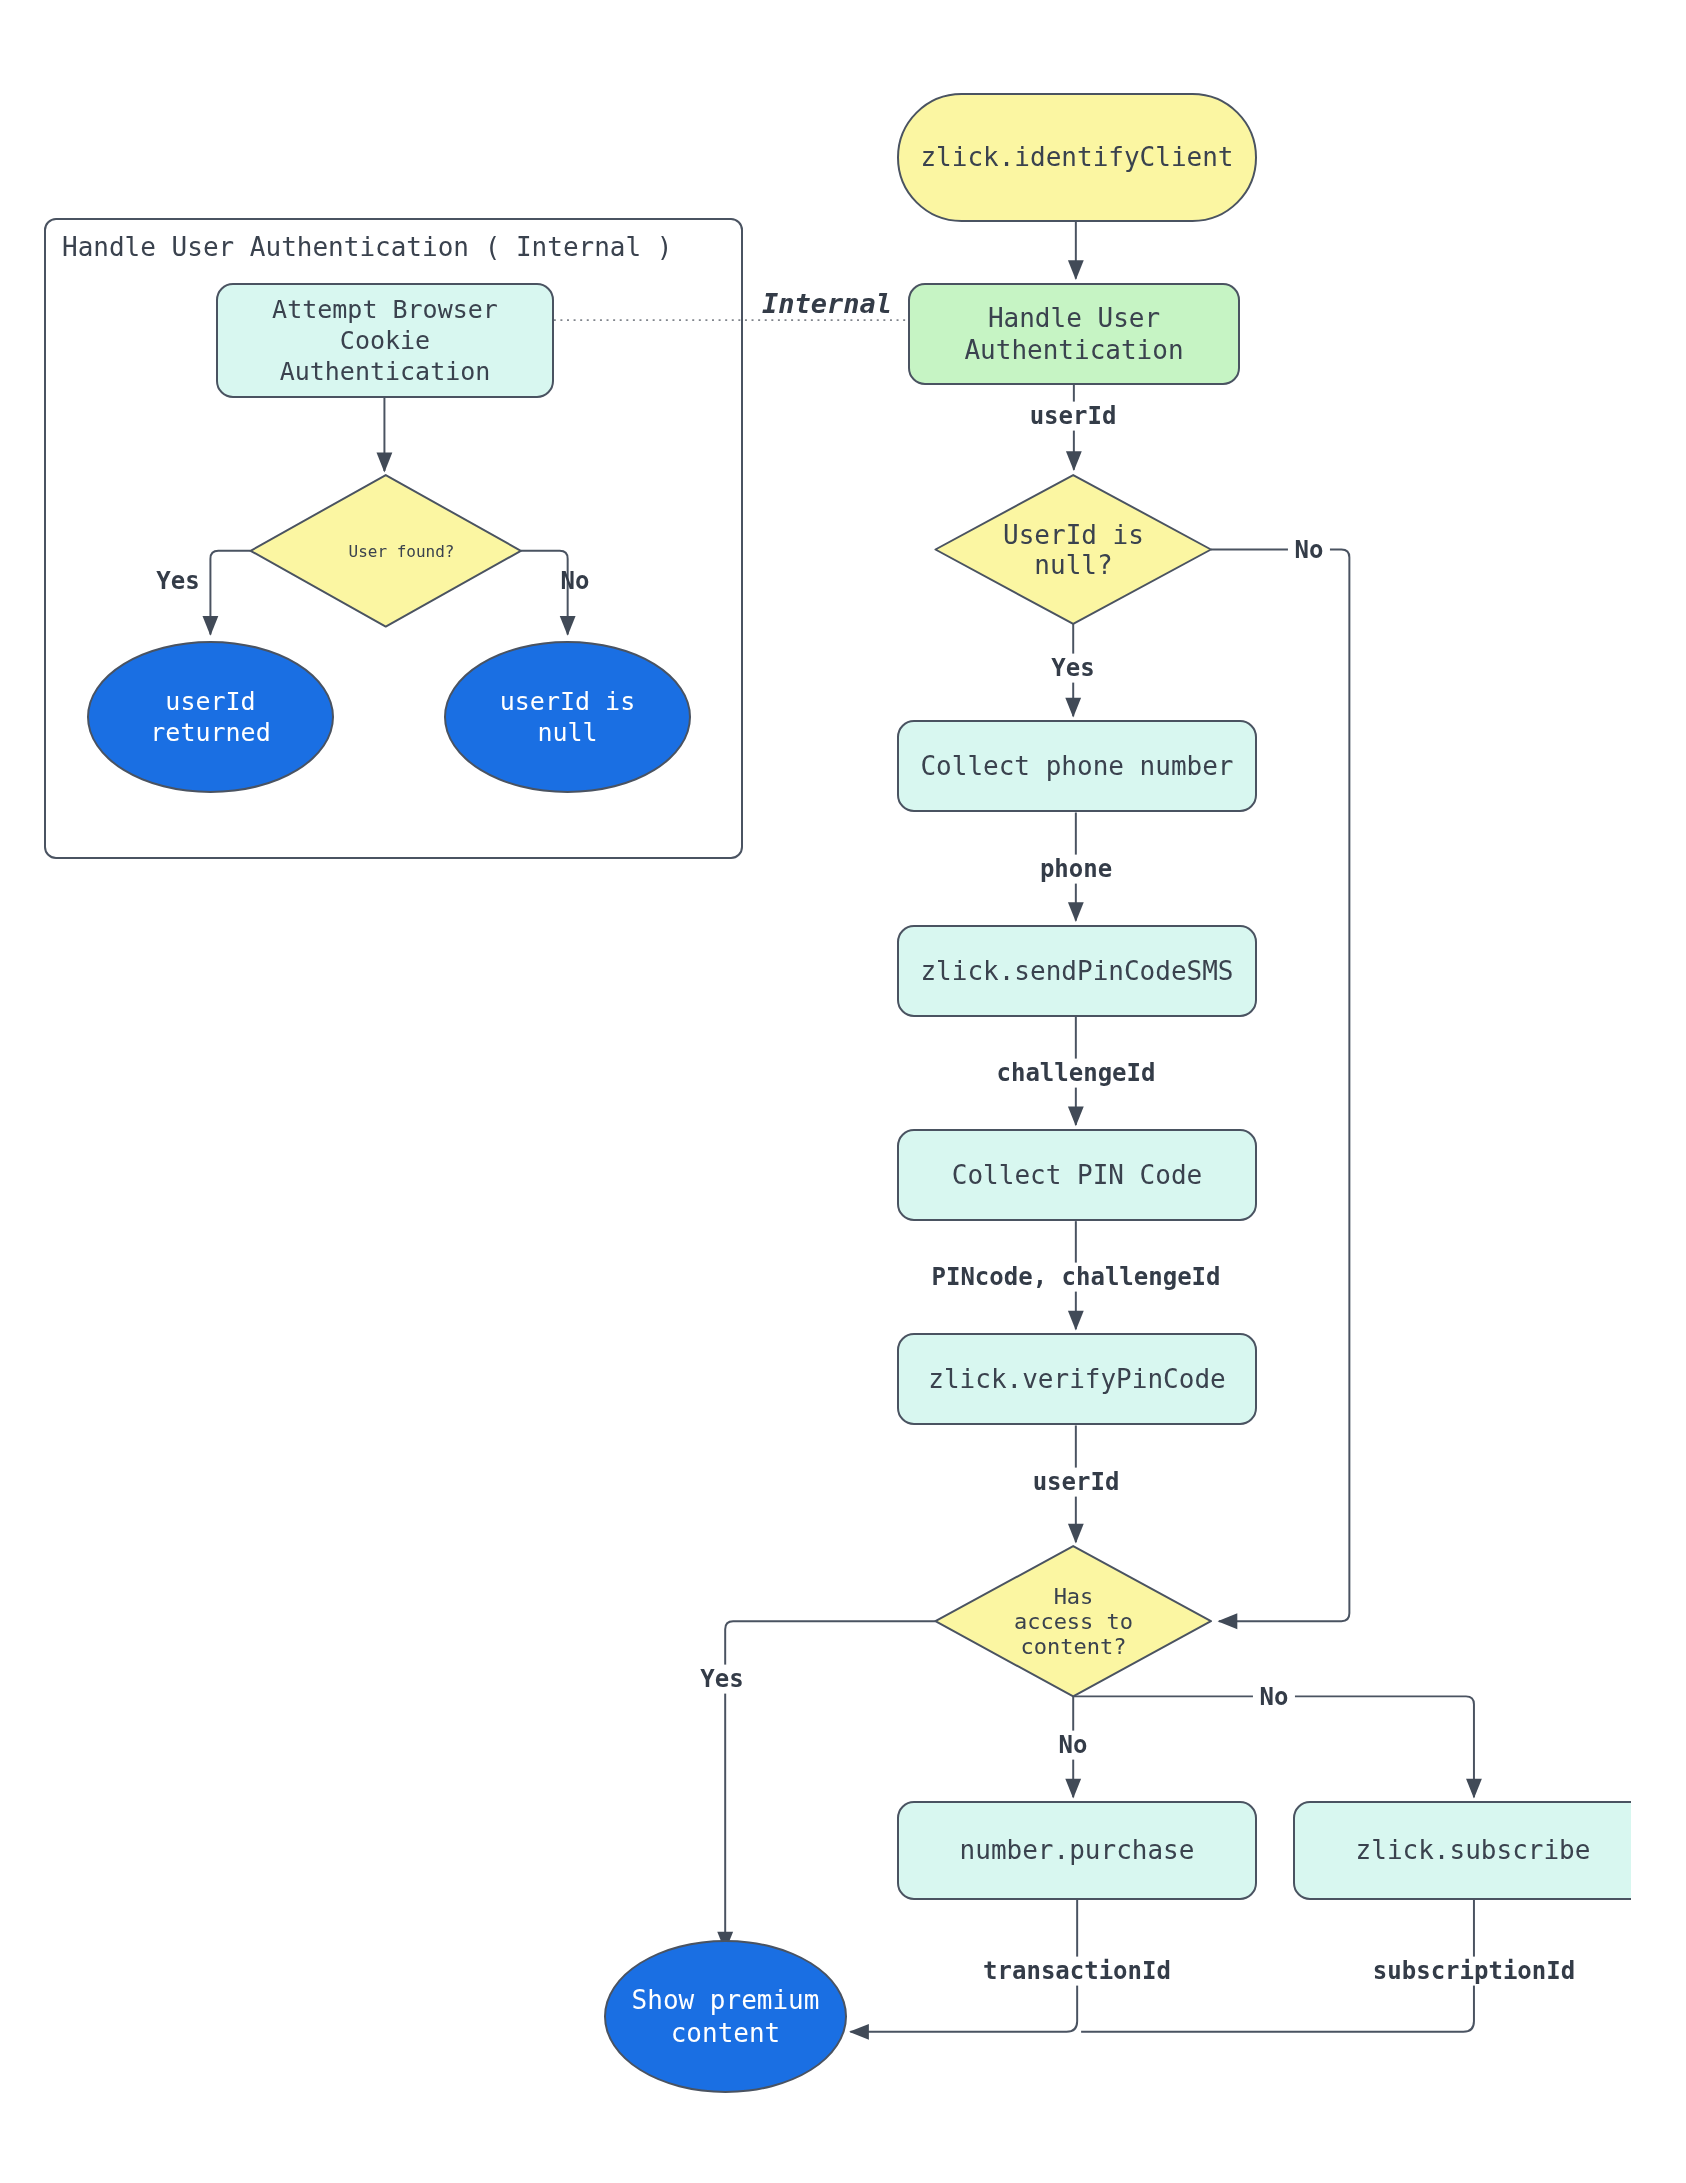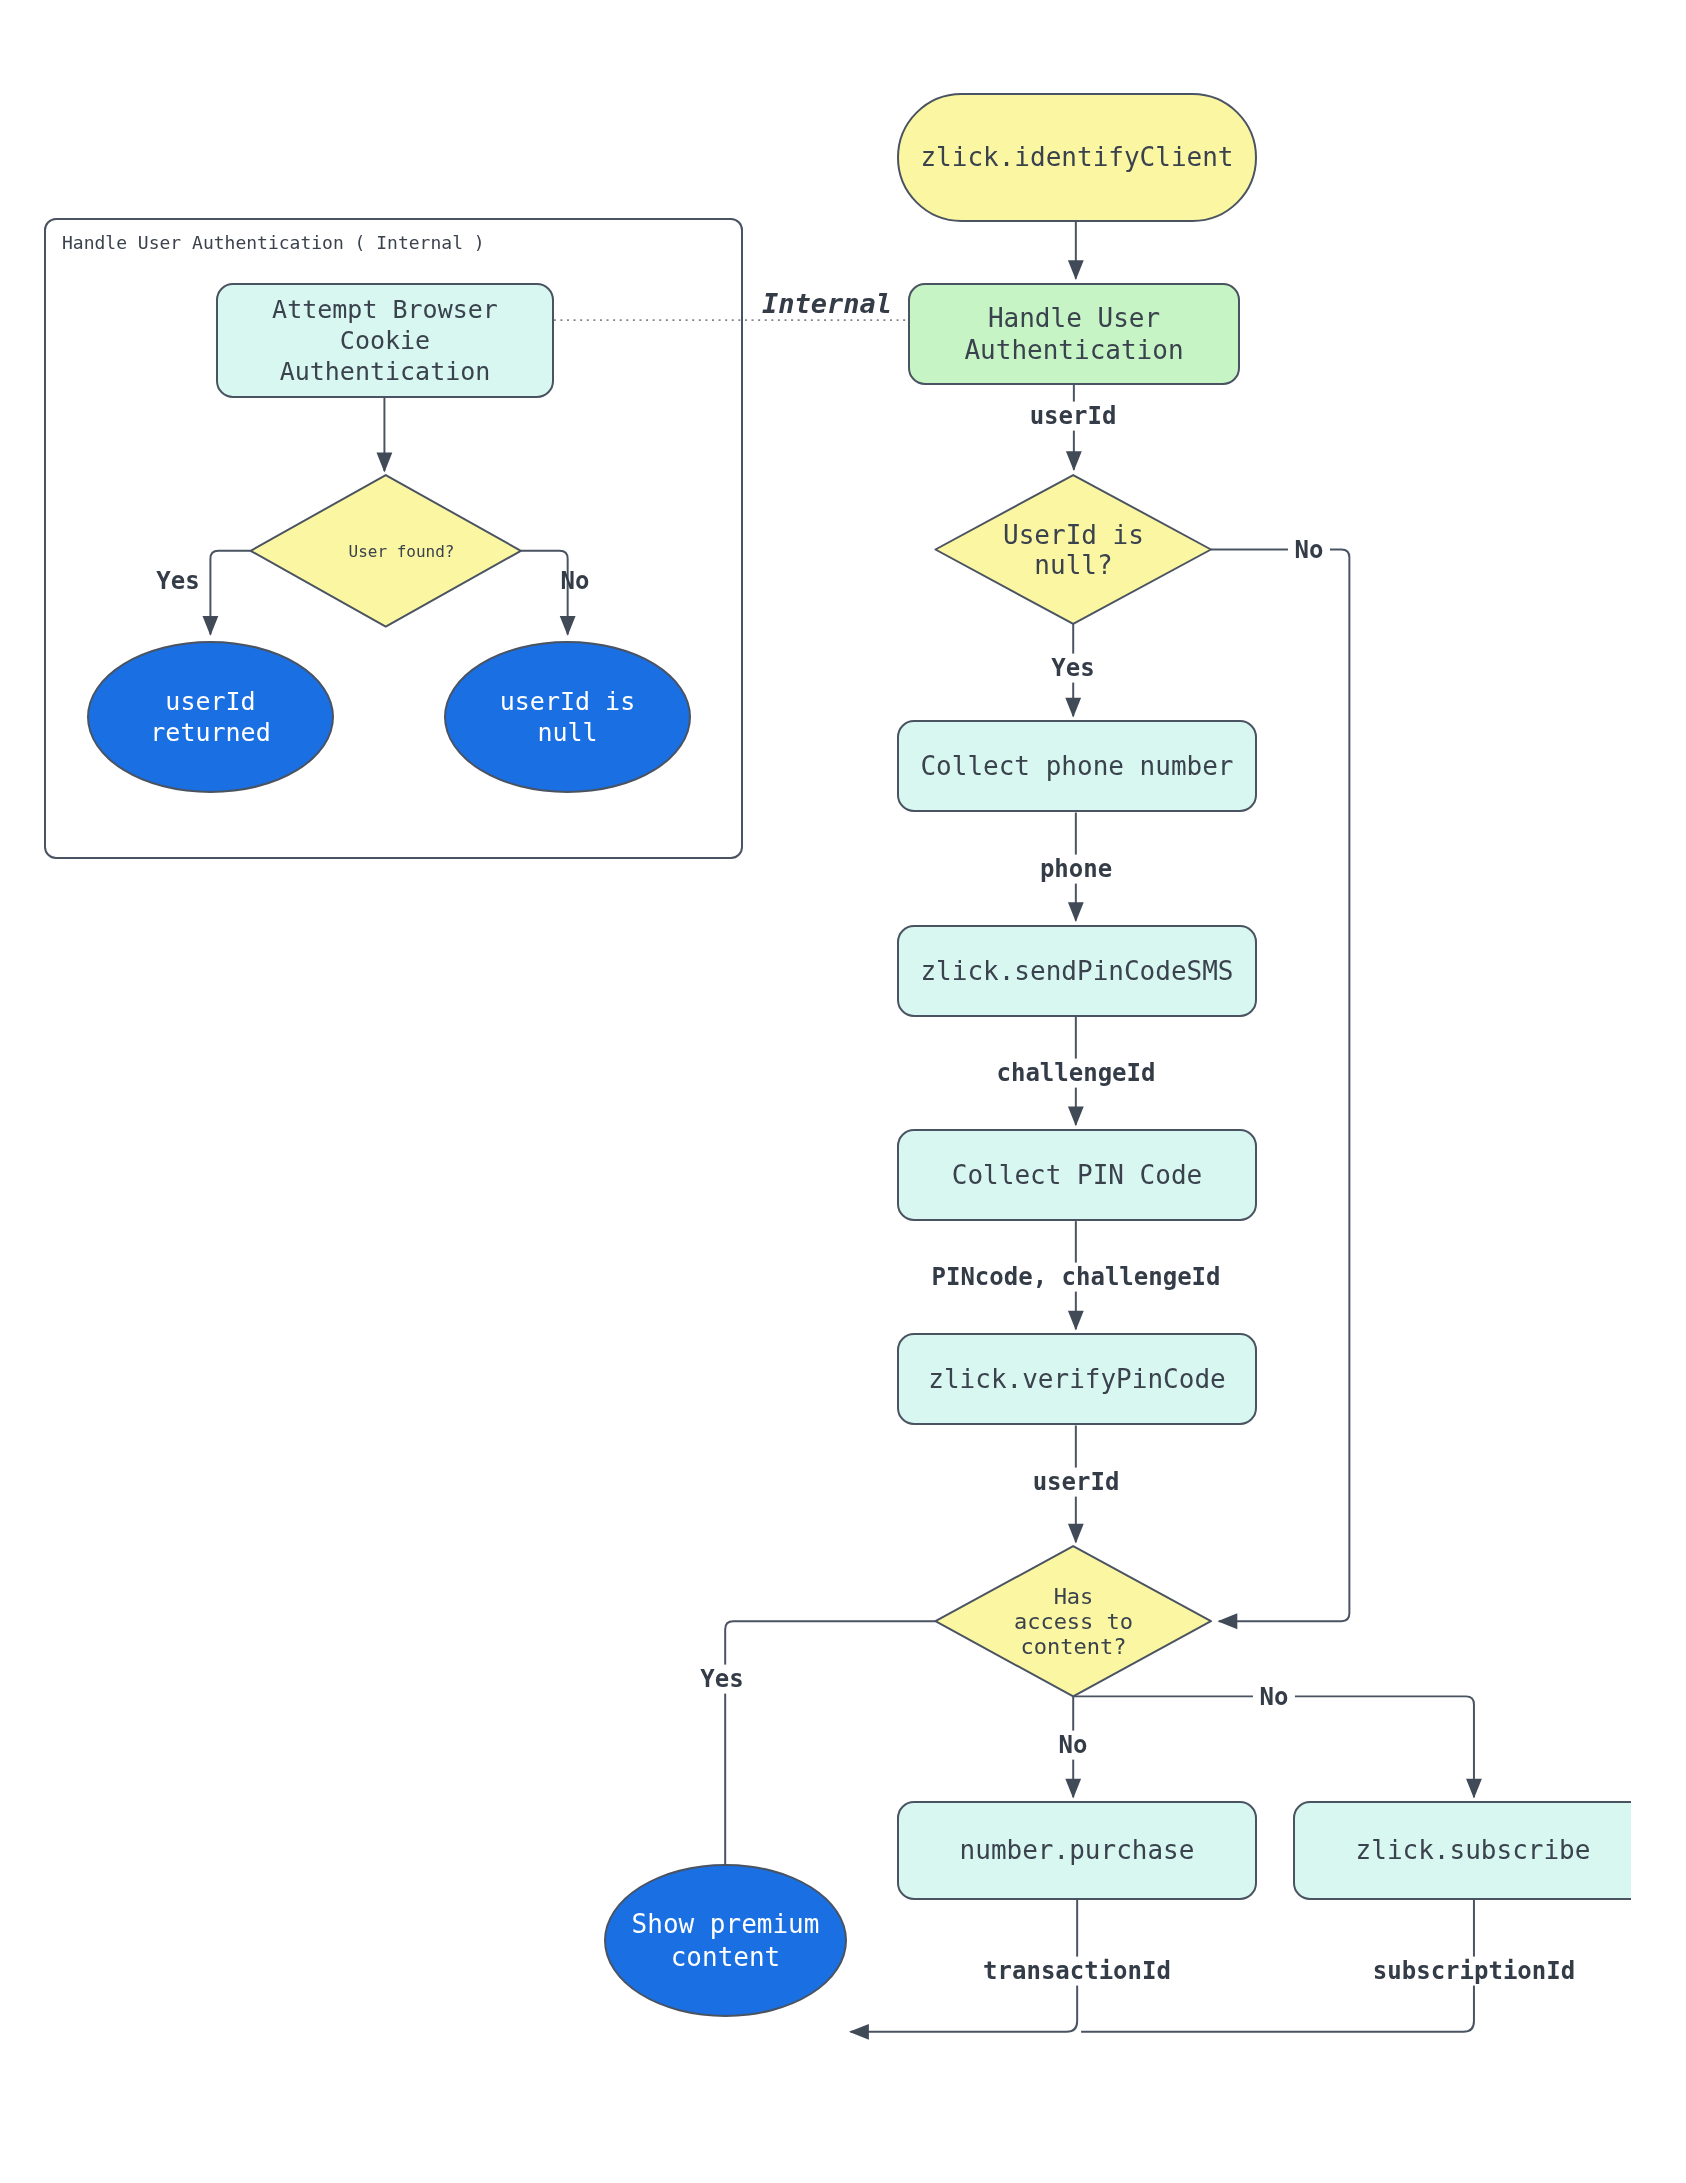--- a/index.html
+++ b/index.html
@@ -27,21 +27,21 @@
   .fill-green{background:var(--green);}
   .fill-blue{background:var(--blue);color:#ffffff;}
   .rounded{border-radius:17px;}
   .stadium{border-radius:65px;}
   .ellipse{border-radius:50%;}
   .container-box{
     position:absolute;box-sizing:border-box;border:2px solid var(--stroke);
     border-radius:12px;background:transparent;
   }
   .container-title{
-    position:absolute;font-size:18px;color:var(--text);white-space:nowrap;
+    position:absolute;font-size:26px;color:var(--text);white-space:nowrap;
   }
   .dtext{
     position:absolute;display:flex;align-items:center;justify-content:center;
     text-align:center;white-space:pre-line;color:var(--text);
   }
   .lbl{
     position:absolute;transform:translate(-50%,-50%);
     font-weight:bold;font-size:24px;color:var(--label);
     background:#ffffff;padding:0 6.6px;white-space:nowrap;line-height:1.2;
   }
@@ -103,21 +103,21 @@
 null?</div>
   <div class="node fill-cyan rounded" style="left:897px;top:680px;width:360px;height:92px;">Collect phone number</div>
   <div class="node fill-cyan rounded" style="left:897px;top:885px;width:360px;height:92px;">zlick.sendPinCodeSMS</div>
   <div class="node fill-cyan rounded" style="left:897px;top:1089px;width:360px;height:92px;">Collect PIN Code</div>
   <div class="node fill-cyan rounded" style="left:897px;top:1293px;width:360px;height:92px;">zlick.verifyPinCode</div>
   <div class="dtext" style="left:981px;top:1533px;width:185px;height:96px;font-size:22px;">Has
 access to
 content?</div>
   <div class="node fill-cyan rounded" style="left:897px;top:1761px;width:360px;height:99px;">number.purchase</div>
   <div class="node fill-cyan rounded" style="left:1293px;top:1761px;width:360px;height:99px;">zlick.subscribe</div>
-  <div class="node fill-blue ellipse" style="left:604px;top:1824px;width:243px;height:153px;">Show premium
+  <div class="node fill-blue ellipse" style="left:604px;top:1900px;width:243px;height:153px;">Show premium
 content</div>
 
   <div class="lbl internal nobg" style="left:827px;top:264px;">Internal</div>
   <div class="lbl nobg" style="left:178px;top:541px;">Yes</div>
   <div class="lbl nobg" style="left:575px;top:541px;">No</div>
   <div class="lbl" style="left:1073px;top:376px;">userId</div>
   <div class="lbl" style="left:1309px;top:510px;">No</div>
   <div class="lbl" style="left:1073px;top:628px;">Yes</div>
   <div class="lbl" style="left:1076px;top:829px;">phone</div>
   <div class="lbl" style="left:1076px;top:1033px;">challengeId</div>

